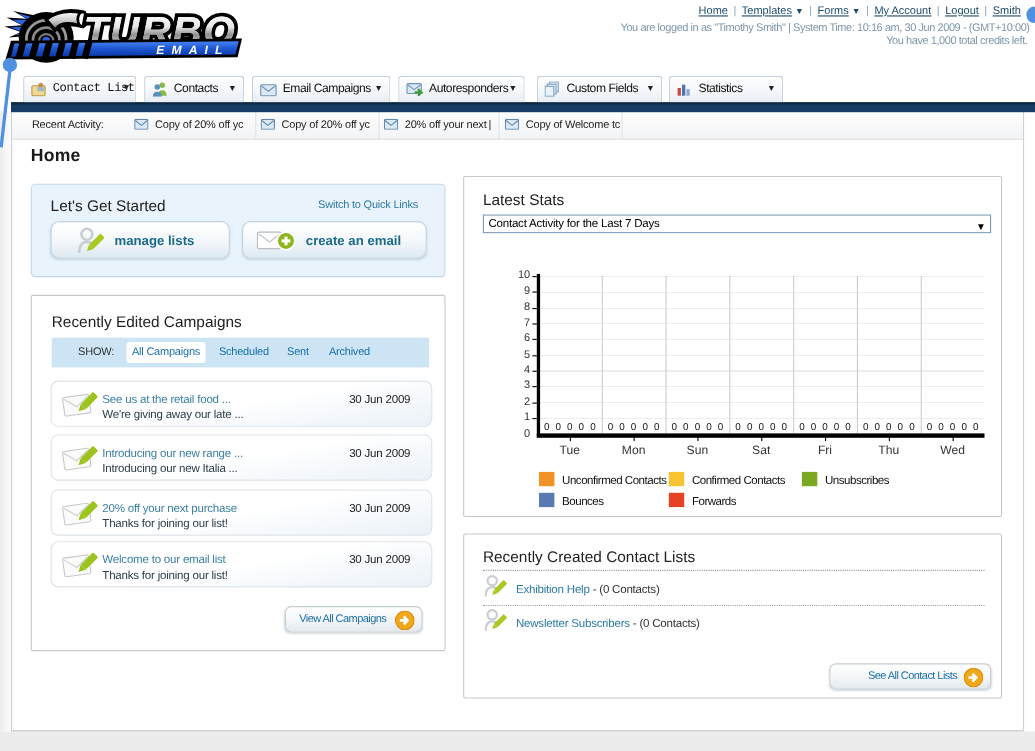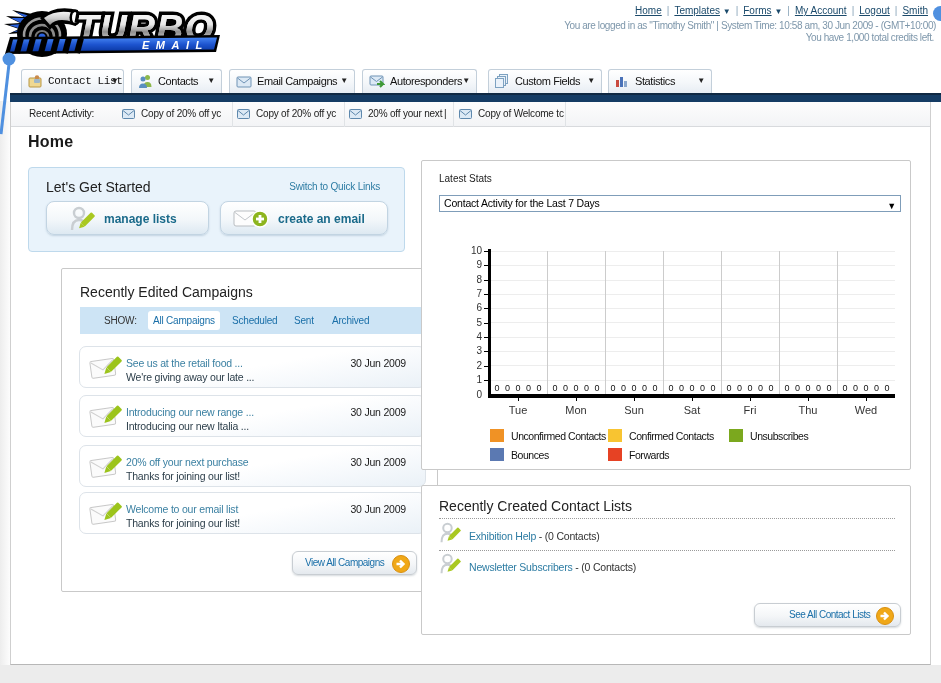--- a/index.html
+++ b/index.html
@@ -47,36 +47,36 @@
 #lgs { left:28px; top:167px; width:377px; height:85px; background:#e9f3fb; border:1px solid #bed9ec; border-radius:4px; }
 #lgs h2 { position:absolute; left:17px; top:11px; font-size:14px; font-weight:normal; color:#222; }
 #lgs .switch { position:absolute; right:24px; top:13px; font-size:10px; letter-spacing:-0.2px; color:#2d7ca3; }
 .bigbtn { position:absolute; top:33px; height:34px; background:linear-gradient(#ffffff,#f3f7fa 55%,#dde9f2); border:1px solid #c2d4e2; border-radius:8px; box-shadow:0 1px 2px rgba(120,150,175,.35); font-size:13px; font-weight:bold; color:#1a6a8a; text-align:center; }
 #btn-manage { left:17px; width:163px; }
 #btn-create { left:191px; width:168px; }
 .bigbtn .ic { position:absolute; left:22px; top:4px; }
 .bigbtn .tx { position:absolute; left:57px; top:10px; text-align:left; font-size:12px; }
 
 
-#rec { left:28px; top:268px; width:377px; height:324px;margin-left:33px; }
+#rec { left:28px; top:268px; width:377px; height:324px; }
 #rec h2 { position:absolute; left:18px; top:15px; font-size:14px; font-weight:normal; color:#222; }
 #showbar { position:absolute; left:18px; top:38px; width:343px; height:27px; background:#cde4f5; font-size:10px; letter-spacing:-0.2px; line-height:27px; color:#1a6fa8; }
 #showbar .sl { position:absolute; left:24px; color:#333; font-size:10px; }
 #showbar a { position:absolute; color:#1a6fa8; text-decoration:none; }
 #showbar .active { position:absolute; left:68px; top:4px; height:19px; line-height:19px; background:#fff; border-radius:3px; padding:0 5px; color:#1a6fa8; }
 .citem { position:absolute; left:17px; width:347px; height:42px; background:linear-gradient(170deg,#ffffff 50%,#f6f9fc 72%,#eaf1f7); border:1px solid #dde3e9; border-radius:7px; }
 .citem .cic { position:absolute; left:8px; top:7px; }
 .citem .t1 { position:absolute; left:46px; top:10px; font-size:10.5px; letter-spacing:-0.2px; color:#3b80a2; }
 .citem .t2 { position:absolute; left:46px; top:24px; font-size:10.5px; letter-spacing:-0.2px; color:#2c3e4a; }
 .citem .dt { position:absolute; right:19px; top:10px; font-size:10.5px; letter-spacing:-0.2px; color:#1a1a1a; }
 .gobtn { position:absolute; height:24px; background:linear-gradient(#ffffff,#f4f6f8 55%,#e4e9ee); border:1px solid #c8cdd2; border-radius:6px; box-shadow:0 1px 2px rgba(150,160,170,.4); font-size:10px; color:#1a6fa8; line-height:22px; text-align:left; white-space:nowrap; letter-spacing:-0.5px; }
 
 
 #stats { left:421px; top:160px; width:490px; height:310px; }
-#stats h2 { position:absolute; left:17px; top:12px; font-size:10px; font-weight:normal; color:#222; }
+#stats h2 { position:absolute; left:17px; top:12px; font-size:14px; font-weight:normal; color:#222; }
 #sel { position:absolute; left:17px; top:34px; width:462px; height:17px; border:1px solid #7f9db9; background:#fff; font-size:10.5px; letter-spacing:-0.2px; line-height:15px; padding-left:4px; color:#000; }
 #sel .sarr { position:absolute; right:4px; top:3px; font-size:9px; color:#000; }
 
 
 #chart { position:absolute; left:0px; top:0px; }
 .ylab { position:absolute; font-size:10px; color:#333; text-align:right; width:20px; }
 .xlab { position:absolute; font-size:11px; color:#333; text-align:center; width:58px; }
 .zeros { position:absolute; font-size:9px; color:#111; width:58px; text-align:center; word-spacing:3px; }
 .leg { position:absolute; font-size:10.5px; letter-spacing:-0.45px; color:#111; white-space:nowrap; }
 .leg .sw { display:inline-block; width:14px; height:13px; vertical-align:-2px; margin-right:7px; }
@@ -89,21 +89,21 @@
 .litem a { color:#2d7ca3; text-decoration:none; }
 </style>
 </head>
 <body>
 <div id="page">
 
   <div id="topnav">
     <a href="#">Home</a><span class="sep">|</span><a href="#">Templates</a> <span class="dn">▼</span><span class="sep">|</span><a href="#">Forms</a> <span class="dn">▼</span><span class="sep">|</span><a href="#">My Account</a><span class="sep">|</span><a href="#">Logout</a><span class="sep">|</span><a href="#">Smith</a>
   </div>
   <div id="helpdot"></div>
-  <div id="info1">You are logged in as "Timothy Smith" | System Time: 10:58 am, 30 Jun 2009 - (GMT+10:00)</div>
+  <div id="info1">You are logged in as "Timothy Smith" | System Time: 10:16 am, 30 Jun 2009 - (GMT+10:00)</div>
   <div id="info2">You have 1,000 total credits left.</div>
 
   <svg id="logo" width="240" height="60" viewBox="0 0 240 60" style="position:absolute;left:2px;top:4px;">
     <defs>
       <linearGradient id="chrome" x1="0" y1="0" x2="0" y2="1">
         <stop offset="0" stop-color="#ffffff"></stop>
           <stop offset="0.40" stop-color="#e8e8e8"></stop>
           <stop offset="0.58" stop-color="#8f8f8f"></stop>
           <stop offset="0.8" stop-color="#d6d6d6"></stop>
           <stop offset="1" stop-color="#f2f2f2"></stop>

